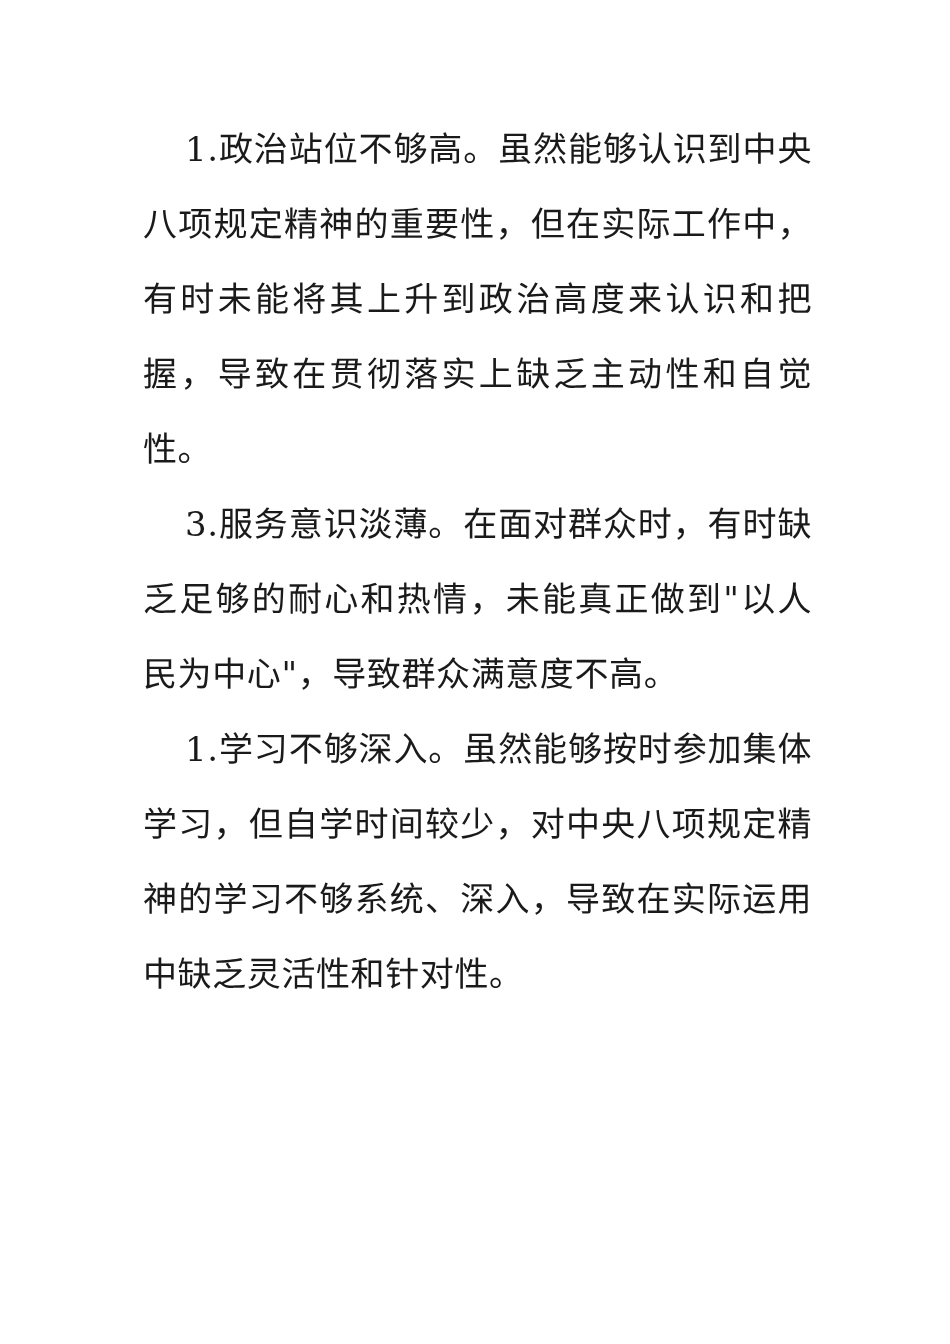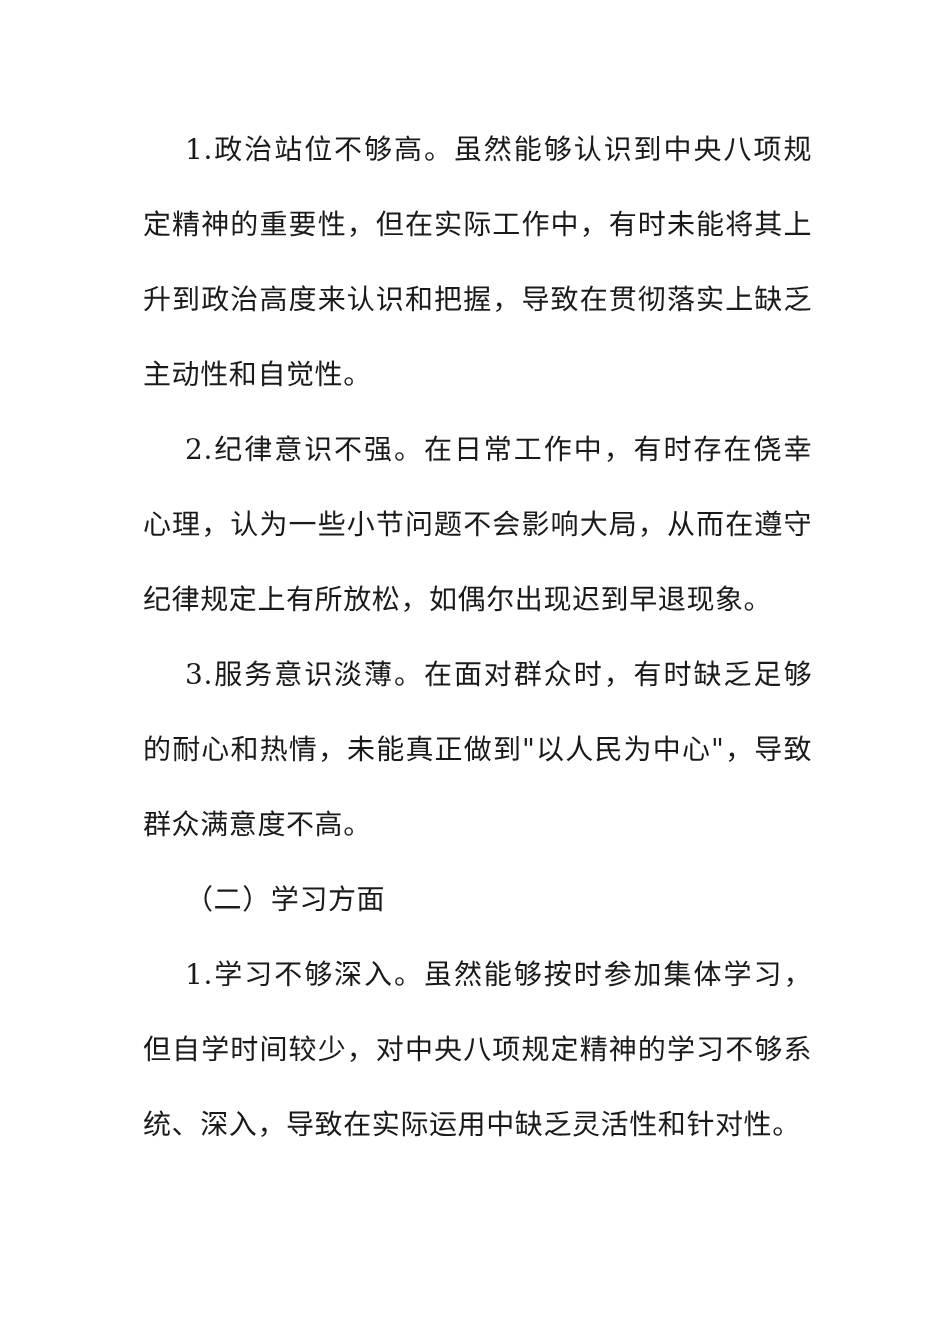--- a/index.html
+++ b/index.html
@@ -13,32 +13,30 @@
     height: 1344px;
     margin: 0 auto;
     background: #ffffff;
     box-sizing: border-box;
     padding: 112px 138px 0 143px;
     overflow: hidden;
     font-family: "DejaVu Serif", serif;
   }
   .para {
     margin: 0;
-    font-size: 28px;
+    font-size: 34px;
     line-height: 75px;
     letter-spacing: 0.6px;
     color: #1a1a1a;
     text-indent: 42px;
     text-align: justify;
     text-justify: inter-ideograph;
     font-weight: 400;
   }
 </style>
 </head>
 <body>
 
 <div class="page">
   <p class="para">1.政治站位不够高。虽然能够认识到中央八项规定精神的重要性，但在实际工作中，有时未能将其上升到政治高度来认识和把握，导致在贯彻落实上缺乏主动性和自觉性。</p>
-  <p class="para">2.纪律意识不强。在日常工作中，有时存在侥幸心理，认为一些小节问题不会影响大局，从而在遵守纪律规定上有所放松，如偶尔出现迟到早退现象。</p>
   <p class="para">3.服务意识淡薄。在面对群众时，有时缺乏足够的耐心和热情，未能真正做到"以人民为中心"，导致群众满意度不高。</p>
-  <p class="para">（二）学习方面</p>
   <p class="para">1.学习不够深入。虽然能够按时参加集体学习，但自学时间较少，对中央八项规定精神的学习不够系统、深入，导致在实际运用中缺乏灵活性和针对性。</p>
 </div>
 
 </body></html>

